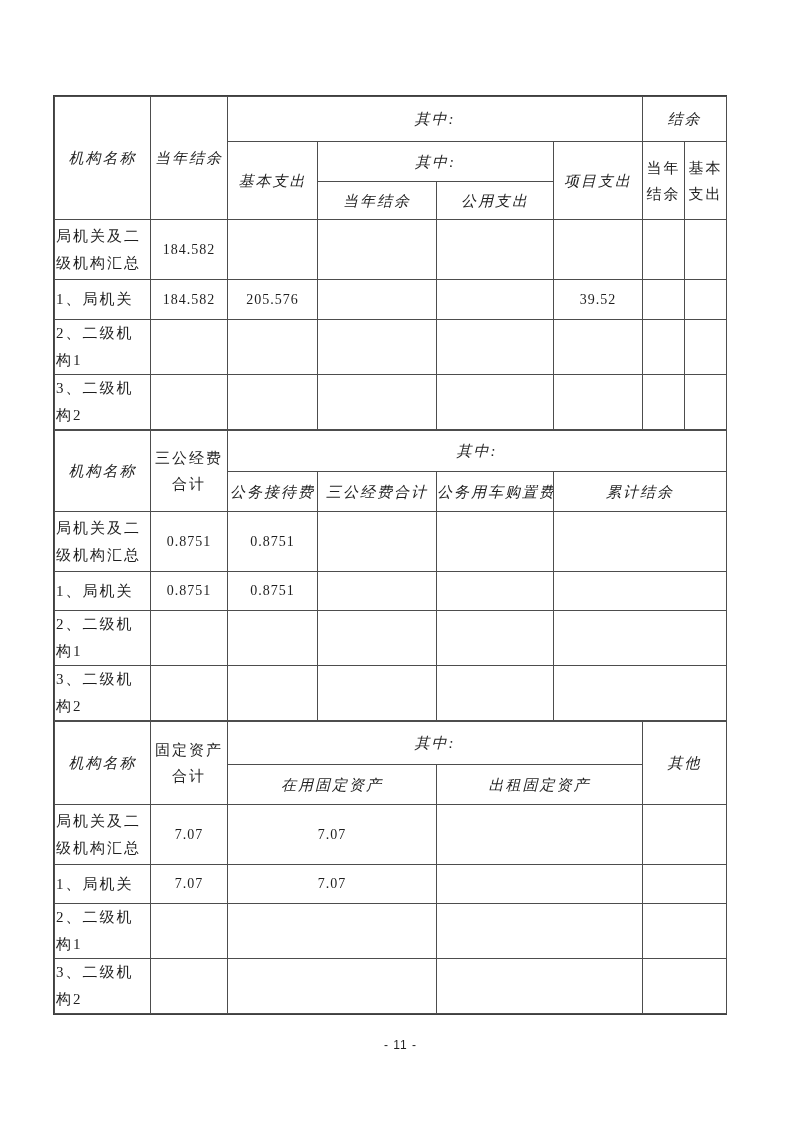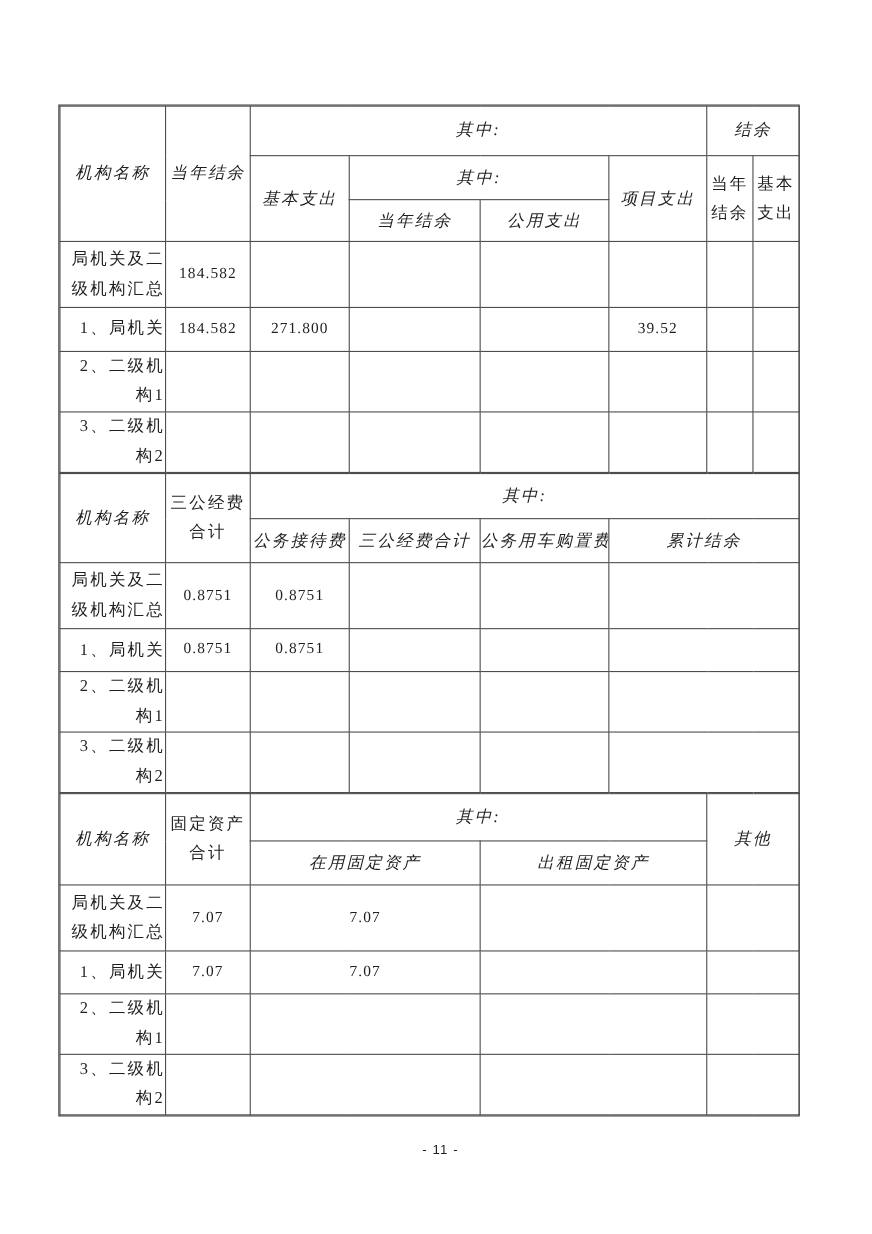--- a/index.html
+++ b/index.html
@@ -36,21 +36,21 @@
     vertical-align: middle;
     text-align: center;
     font-weight: normal;
     font-size: 15px;
     letter-spacing: 2px;
     line-height: 26px;
     overflow: hidden;
   }
   th.nw { white-space: nowrap; font-style: italic; }
   td.lbl {
-    text-align: right;
+    text-align: left;
     padding-left: 1px;
     line-height: 27px;
   }
   td.num {
     font-size: 14px;
     letter-spacing: 1px;
   }
   
   tr.h45 { height: 45px; }
   tr.h41 { height: 41px; }
@@ -112,21 +112,21 @@
       <td class="num"></td>
       <td class="num"></td>
       <td class="num"></td>
       <td class="num"></td>
       <td class="num"></td>
       <td class="num"></td>
     </tr>
     <tr class="h40">
       <td class="lbl">1、局机关</td>
       <td class="num">184.582</td>
-      <td class="num">271.800</td>
+      <td class="num">205.576</td>
       <td class="num"></td>
       <td class="num"></td>
       <td class="num">39.52</td>
       <td class="num"></td>
       <td class="num"></td>
     </tr>
     <tr class="h54">
       <td class="lbl">2、二级机构1</td>
       <td class="num"></td>
       <td class="num"></td>

